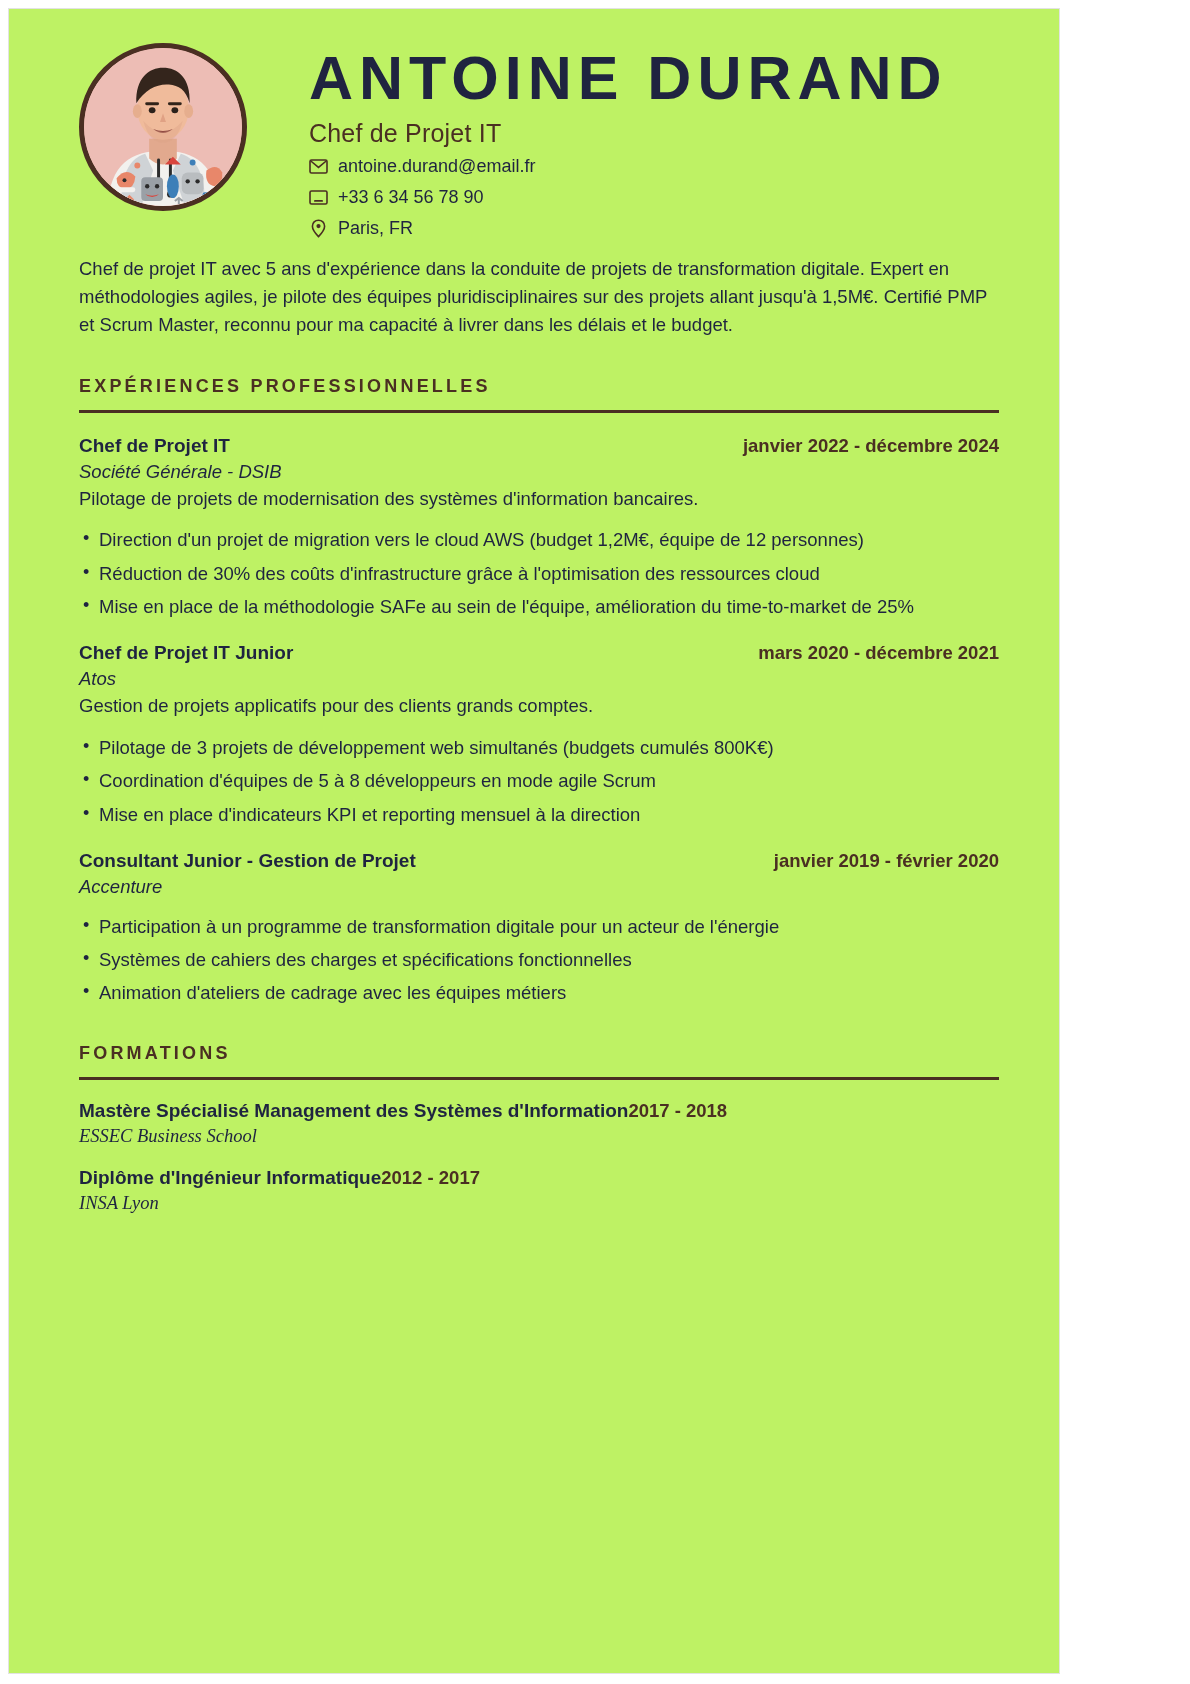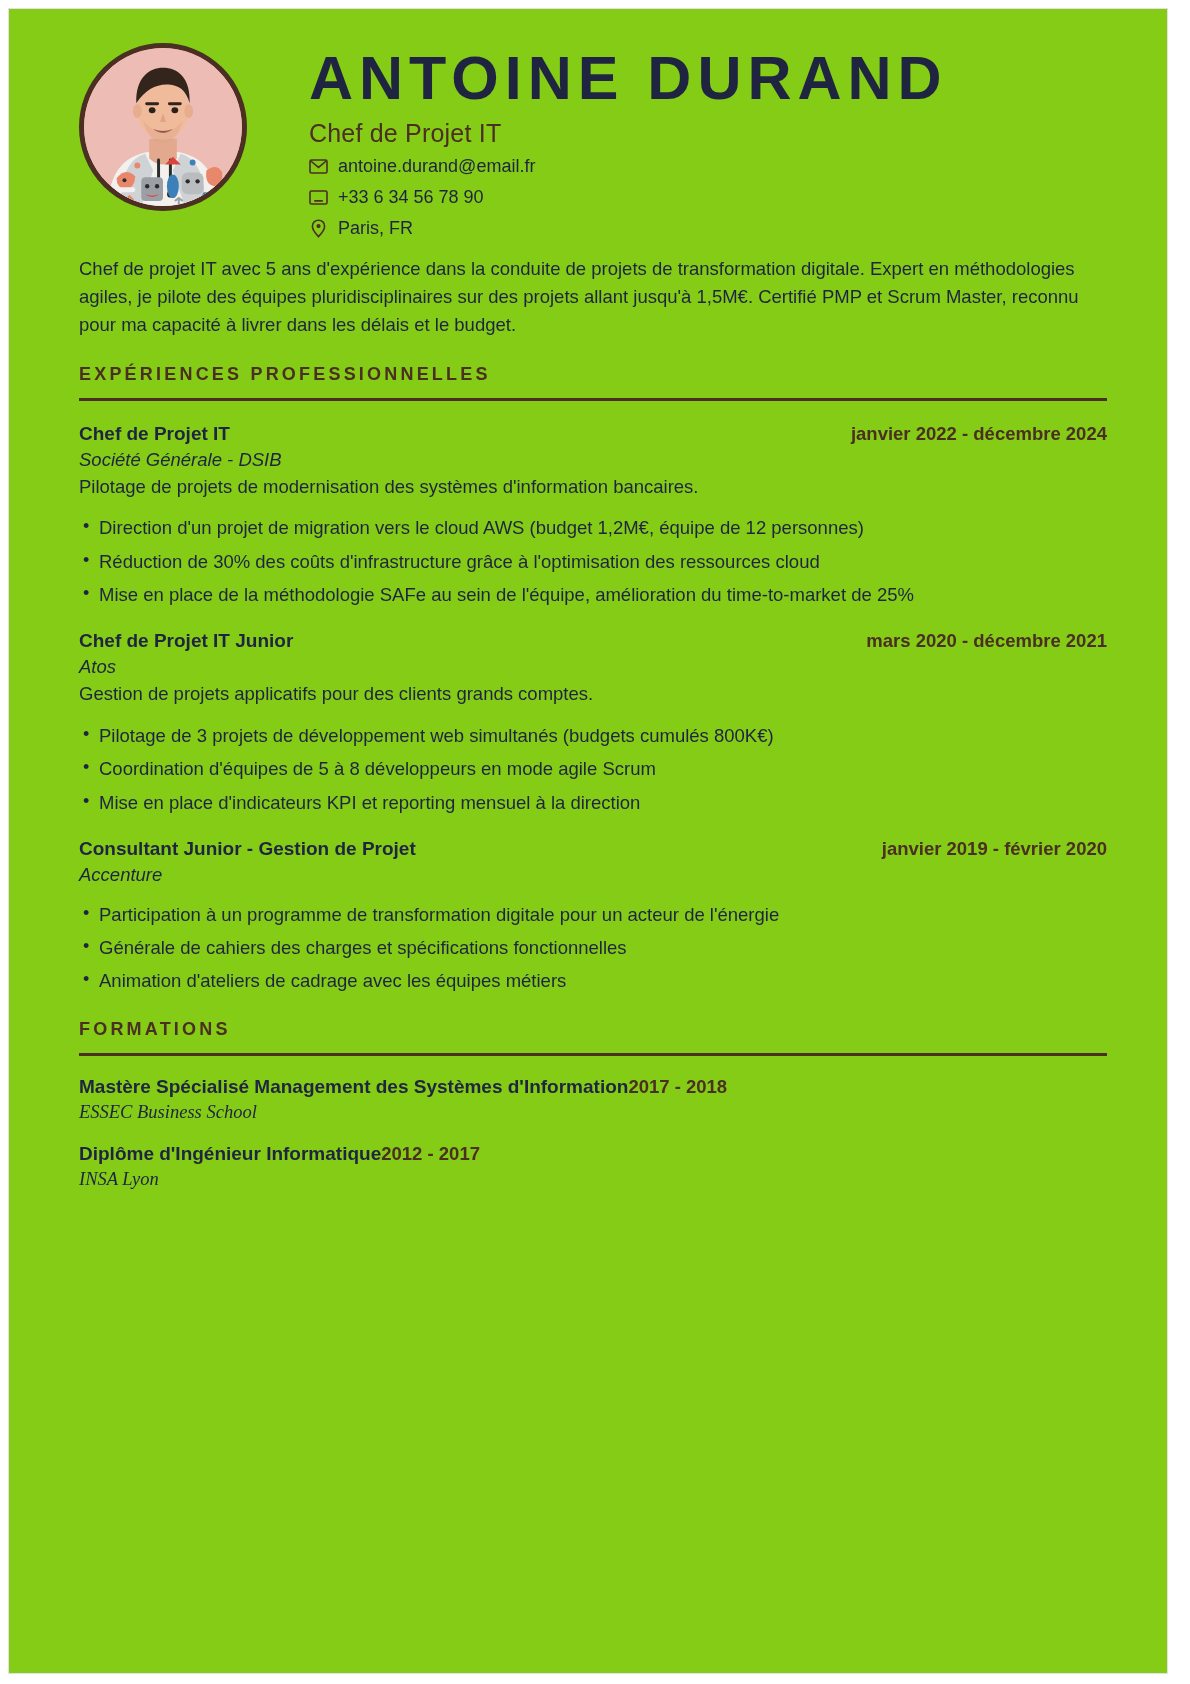--- a/index.html
+++ b/index.html
@@ -10,23 +10,23 @@
   body {
     width: 1190px;
     height: 1684px;
     font-family: "Liberation Sans", sans-serif;
     -webkit-font-smoothing: antialiased;
   }
   .page {
     position: absolute;
     left: 8px;
     top: 8px;
-    width: 1160px;
+    width: 1052px;
     height: 1666px;
-    background: #84cc16;
+    background: #bef264;
     border: 1px solid #e2e2e2;
     box-sizing: border-box;
     overflow: hidden;
   }
   .inner {
     padding: 26px 60px 0 70px;
   }
 
   
   .header {
@@ -94,21 +94,21 @@
   
   .summary {
     margin-top: 6px;
     font-size: 18.5px;
     line-height: 1.52;
     color: #1f2440;
     text-align: left;
   }
 
   
-  .section { margin-top: 24px; }
+  .section { margin-top: 36px; }
   .section-title {
     font-size: 18px;
     font-weight: bold;
     letter-spacing: 3.2px;
     color: #4a2f22;
     text-transform: uppercase;
   }
   .rule {
     height: 3px;
     background: #4a2f22;
@@ -340,21 +340,21 @@
       </div>
 
       <div class="entry">
         <div class="entry-head">
           <div class="entry-role">Consultant Junior - Gestion de Projet</div>
           <div class="entry-dates">janvier 2019 - février 2020</div>
         </div>
         <div class="entry-org">Accenture</div>
         <ul class="bullets">
           <li>Participation à un programme de transformation digitale pour un acteur de l'énergie</li>
-          <li>Générale de cahiers des charges et spécifications fonctionnelles</li>
+          <li>Systèmes de cahiers des charges et spécifications fonctionnelles</li>
           <li>Animation d'ateliers de cadrage avec les équipes métiers</li>
         </ul>
       </div>
     </div>
 
     <div class="section">
       <div class="section-title">FORMATIONS</div>
       <div class="rule"></div>
 
       <div class="edu-entry">

